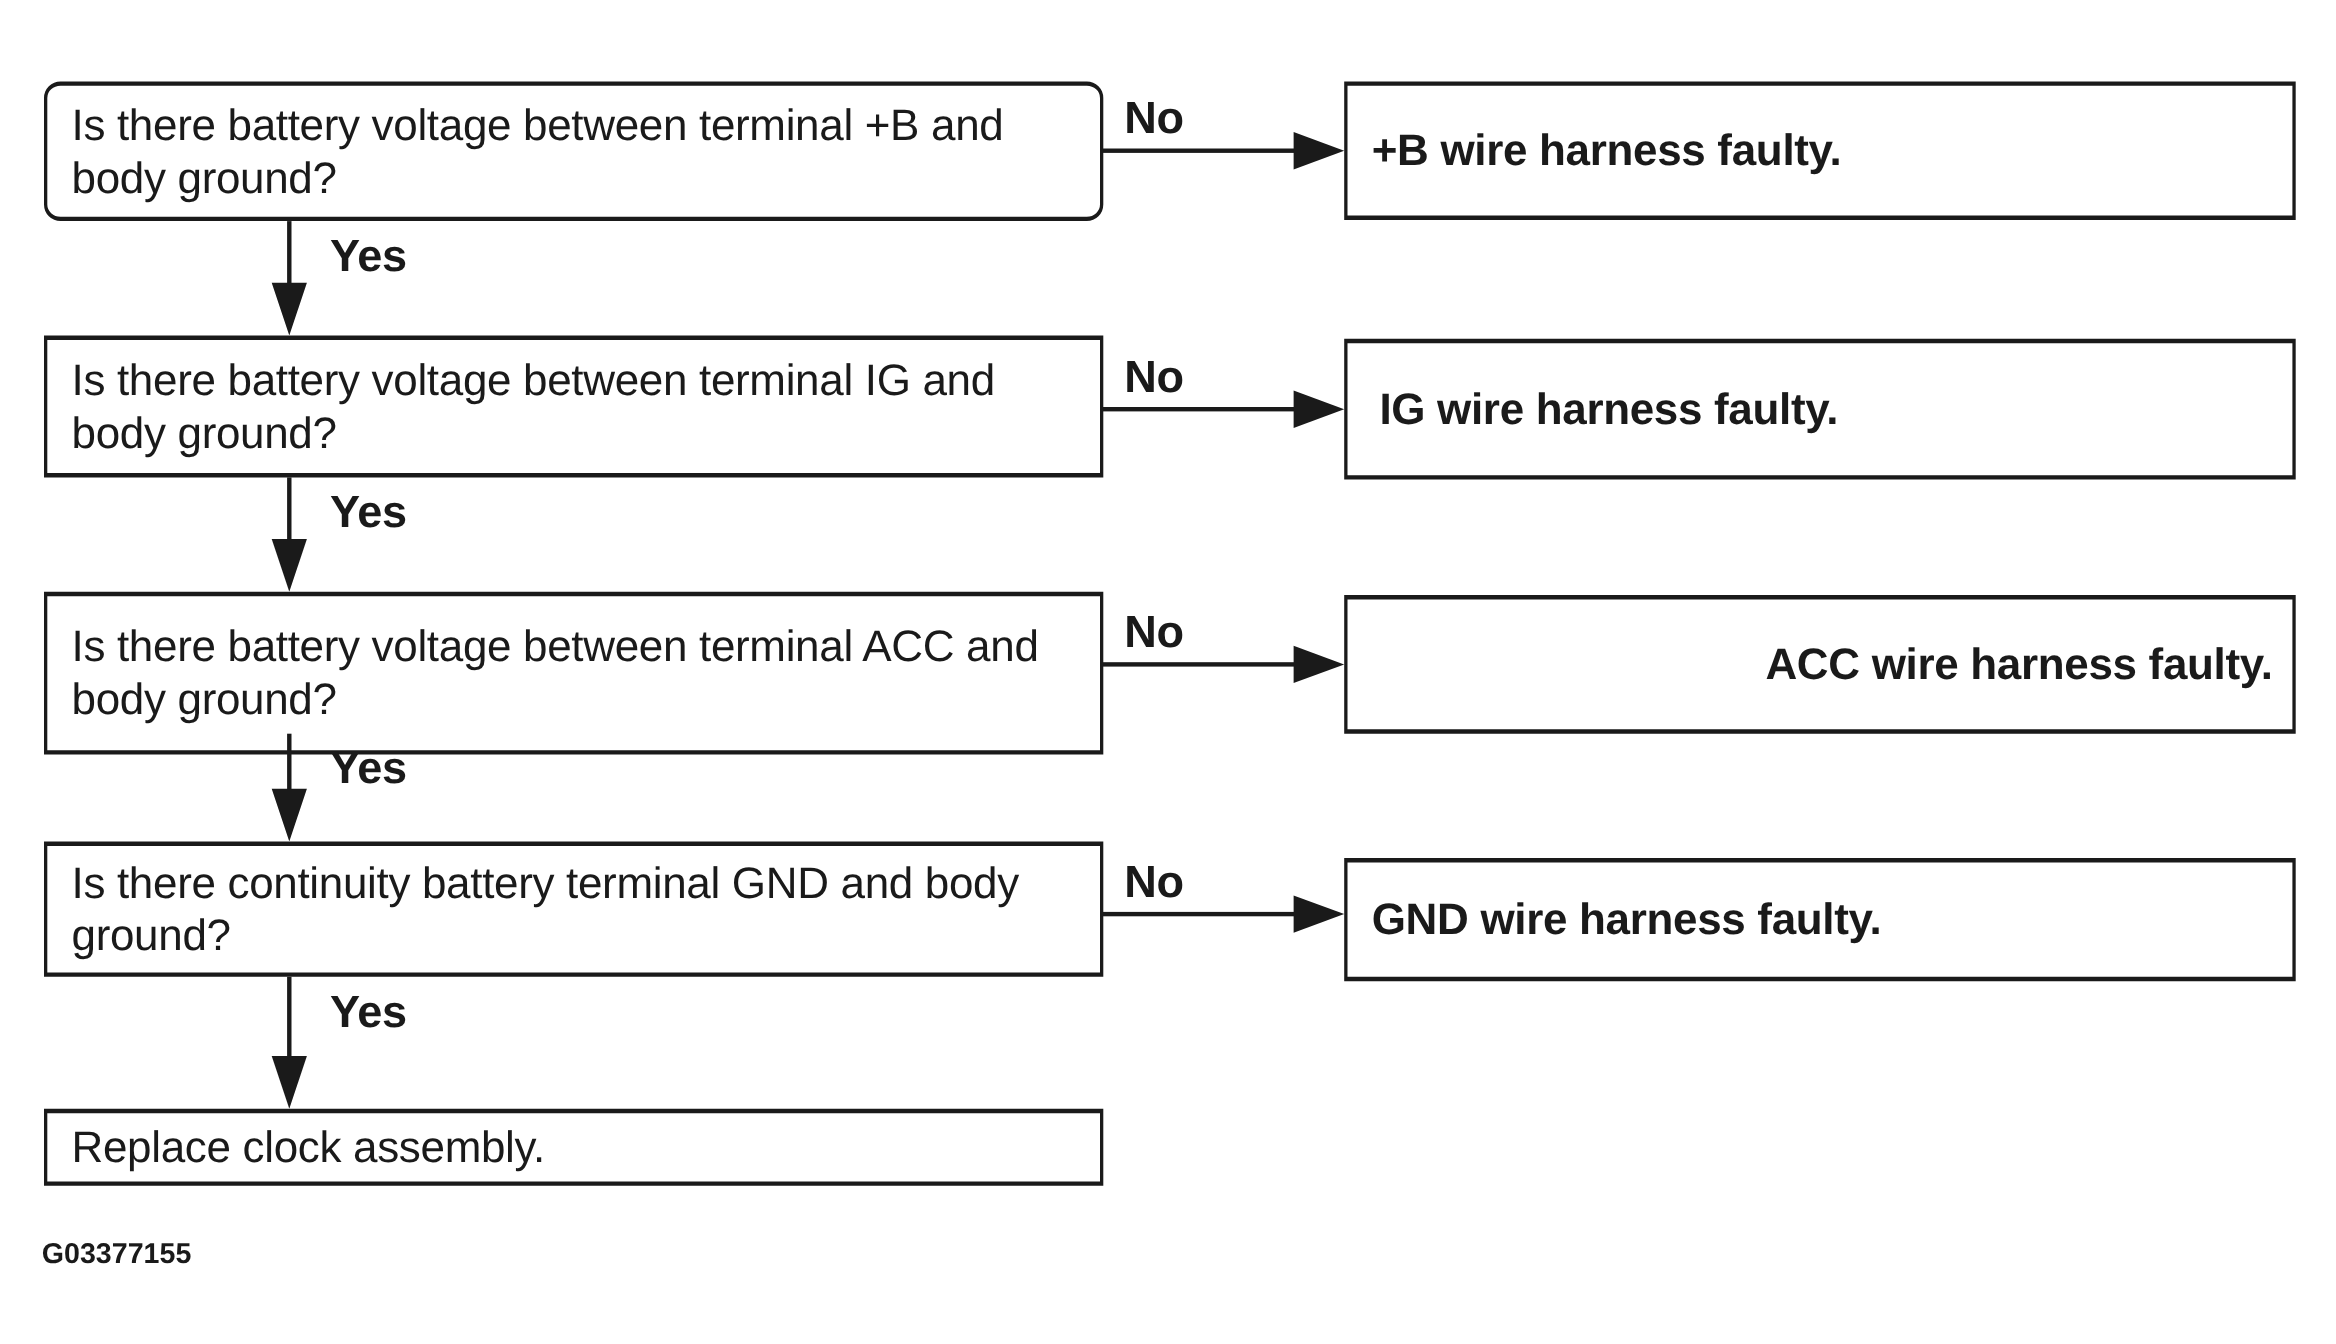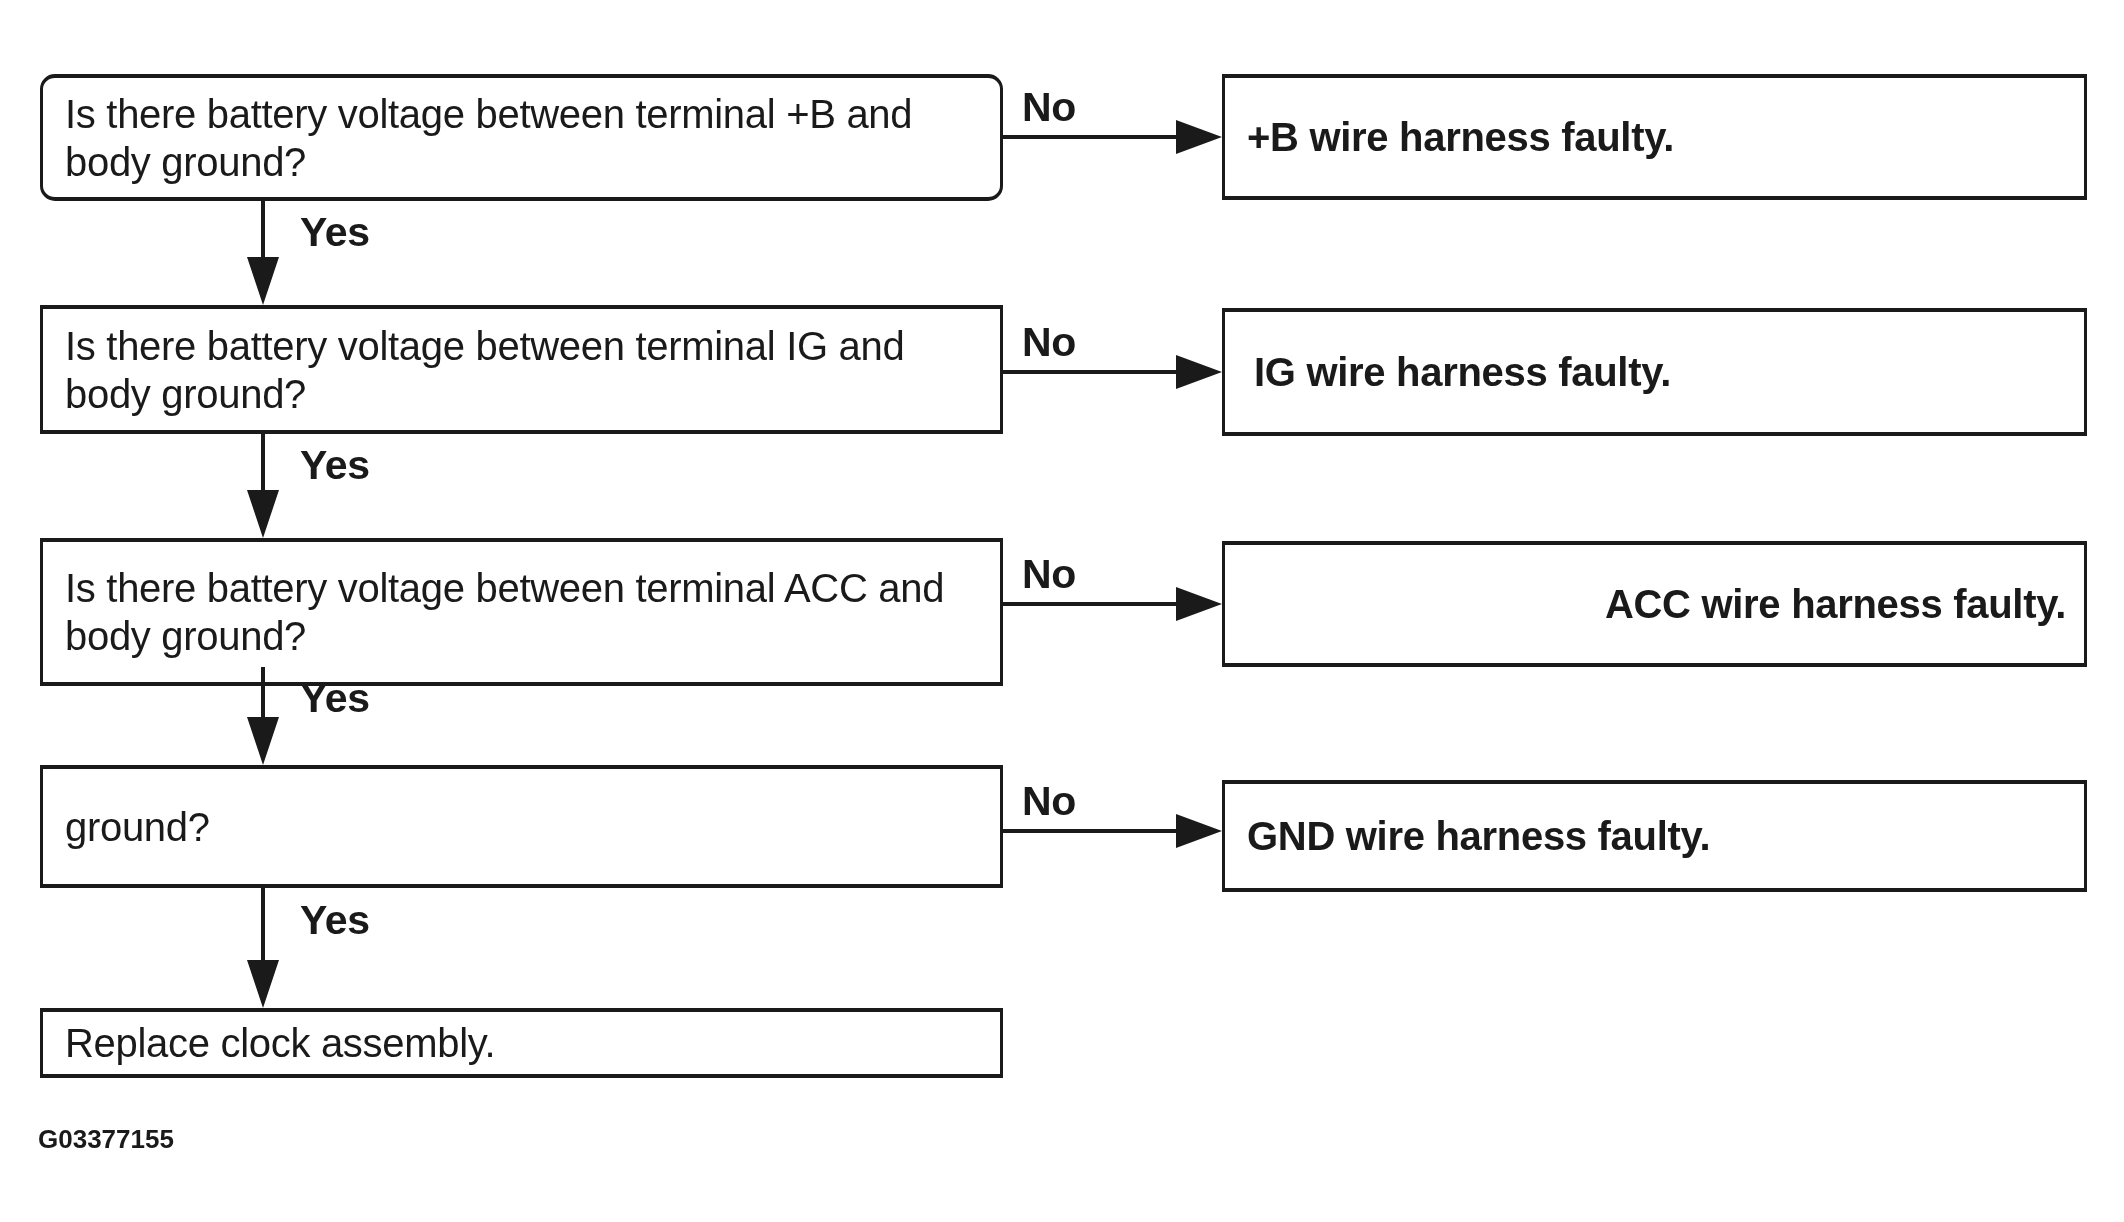--- a/index.html
+++ b/index.html
@@ -100,20 +100,21 @@
   <div class="harrow" style="top:587px;"></div>
   <div class="lbl" style="left:1022px;top:552px;">No</div>
   <div class="box rbox" style="top:541px;height:126px;align-items:flex-end;">
     <div>ACC wire harness faulty.</div>
   </div>
   <div class="vline" style="top:667px;height:52px;"></div>
   <div class="varrow" style="top:717px;"></div>
   <div class="lbl" style="left:300px;top:676px;">Yes</div>
 
   <div class="box qbox" style="top:765px;height:123px;">
+    <div>Is there continuity battery terminal GND and body</div>
     <div>ground?</div>
   </div>
   <div class="hline" style="top:829px;"></div>
   <div class="harrow" style="top:814px;"></div>
   <div class="lbl" style="left:1022px;top:779px;">No</div>
   <div class="box rbox" style="top:780px;height:112px;">
     <div>GND wire harness faulty.</div>
   </div>
   <div class="vline" style="top:888px;height:74px;"></div>
   <div class="varrow" style="top:960px;"></div>

